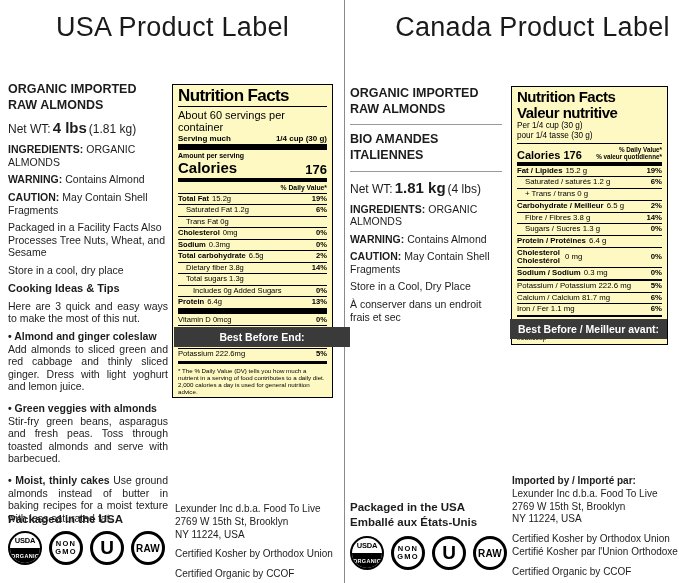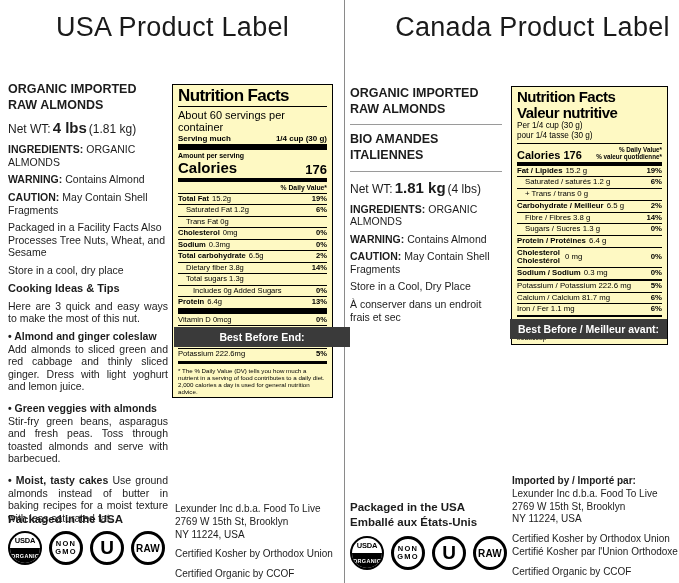--- a/index.html
+++ b/index.html
@@ -116,21 +116,21 @@
     <p class="just">Here are 3 quick and easy ways to make the most of this nut.</p>
     <div class="tip">
       <div class="tip-t">• Almond and ginger coleslaw</div>
       <div class="just">Add almonds to sliced green and red cabbage and thinly sliced ginger. Dress with light yoghurt and lemon juice.</div>
     </div>
     <div class="tip">
       <div class="tip-t">• Green veggies with almonds</div>
       <div class="just">Stir-fry green beans, asparagus and fresh peas. Toss through toasted almonds and serve with barbecued.</div>
     </div>
     <div class="tip just">
-      <b class="tip-t" style="display:inline;">• Moist, tasty cakes</b>
+      <b class="tip-t" style="display:inline;">• Moist, thinly cakes</b>
       <span>Use ground almonds instead of butter in baking recipes for a moist texture with less saturated fat.</span>
     </div>
   </div>
 
   <div class="nf nf-us">
     <div class="nf-title">Nutrition Facts</div>
     <div class="nf-servings">About 60 servings per container</div>
     <div class="nf-ss">
       <b>Serving much</b>
       <b>1/4 cup (30 g)</b>

